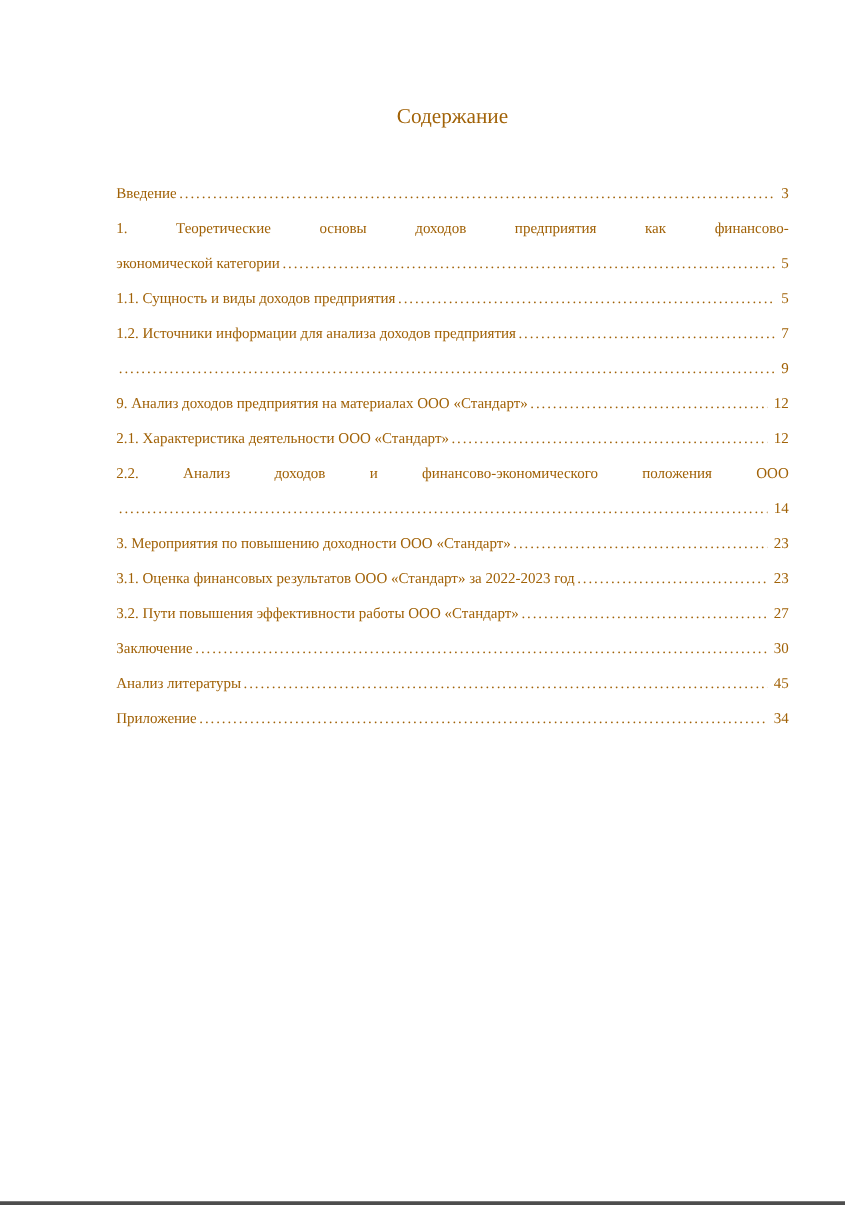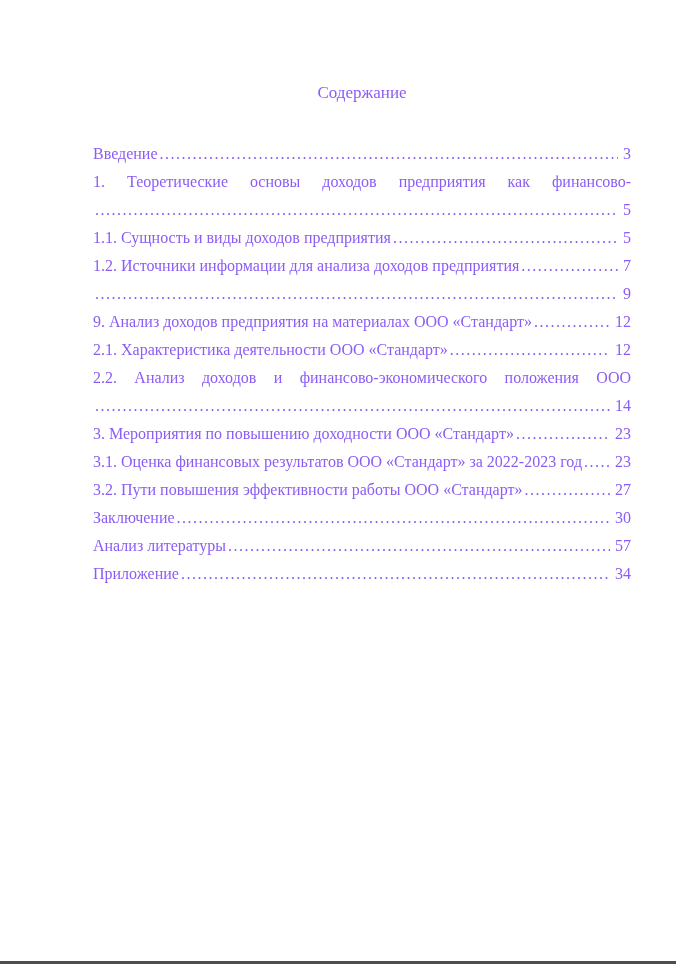--- a/index.html
+++ b/index.html
@@ -7,35 +7,35 @@
   body {
     width: 676px; height: 964px;
     background: #ffffff;
   }
   .page {
     position: relative;
     width: 676px; height: 964px;
     background: #ffffff;
     overflow: hidden;
     font-family: "Liberation Serif", "DejaVu Serif", serif;
-    color: #8b5cf6;
+    color: #a16207;
   }
   .content {
     position: absolute;
     left: 93px; top: 79px;
     width: 538px;
   }
   .doc-title {
     font-size: 17px;
     font-weight: normal;
     line-height: 28px;
     text-align: center;
     margin: 0 0 33px 0;
   }
-  .toc { font-size: 16px; font-family: Liberation Serif, serif; }
+  .toc { font-size: 12px; font-family: Liberation Serif, serif; }
   .toc-entry { line-height: 28px; }
   .toc-line-justified {
     text-align: justify;
     text-align-last: justify;
   }
   .toc-line-last {
     display: flex;
     align-items: baseline;
   }
   .toc-text {
@@ -73,20 +73,21 @@
         <div class="toc-entry">
           <div class="toc-line-last">
             <span class="toc-text">Введение</span>
             <span class="toc-leader">........................................................................................................................................................................................................</span>
             <span class="toc-page">3</span>
           </div>
         </div>
         <div class="toc-entry">
           <div class="toc-line-justified">1. Теоретические основы доходов предприятия как финансово-</div>
           <div class="toc-line-last">
+            <span class="toc-text">экономической категории</span>
             <span class="toc-leader">........................................................................................................................................................................................................</span>
             <span class="toc-page">5</span>
           </div>
         </div>
         <div class="toc-entry">
           <div class="toc-line-last">
             <span class="toc-text">1.1. Сущность и виды доходов предприятия</span>
             <span class="toc-leader">........................................................................................................................................................................................................</span>
             <span class="toc-page">5</span>
           </div>
@@ -150,21 +151,21 @@
           <div class="toc-line-last">
             <span class="toc-text">Заключение</span>
             <span class="toc-leader">........................................................................................................................................................................................................</span>
             <span class="toc-page">30</span>
           </div>
         </div>
         <div class="toc-entry">
           <div class="toc-line-last">
             <span class="toc-text">Анализ литературы</span>
             <span class="toc-leader">........................................................................................................................................................................................................</span>
-            <span class="toc-page">57</span>
+            <span class="toc-page">45</span>
           </div>
         </div>
         <div class="toc-entry">
           <div class="toc-line-last">
             <span class="toc-text">Приложение</span>
             <span class="toc-leader">........................................................................................................................................................................................................</span>
             <span class="toc-page">34</span>
           </div>
         </div>
       </div>

